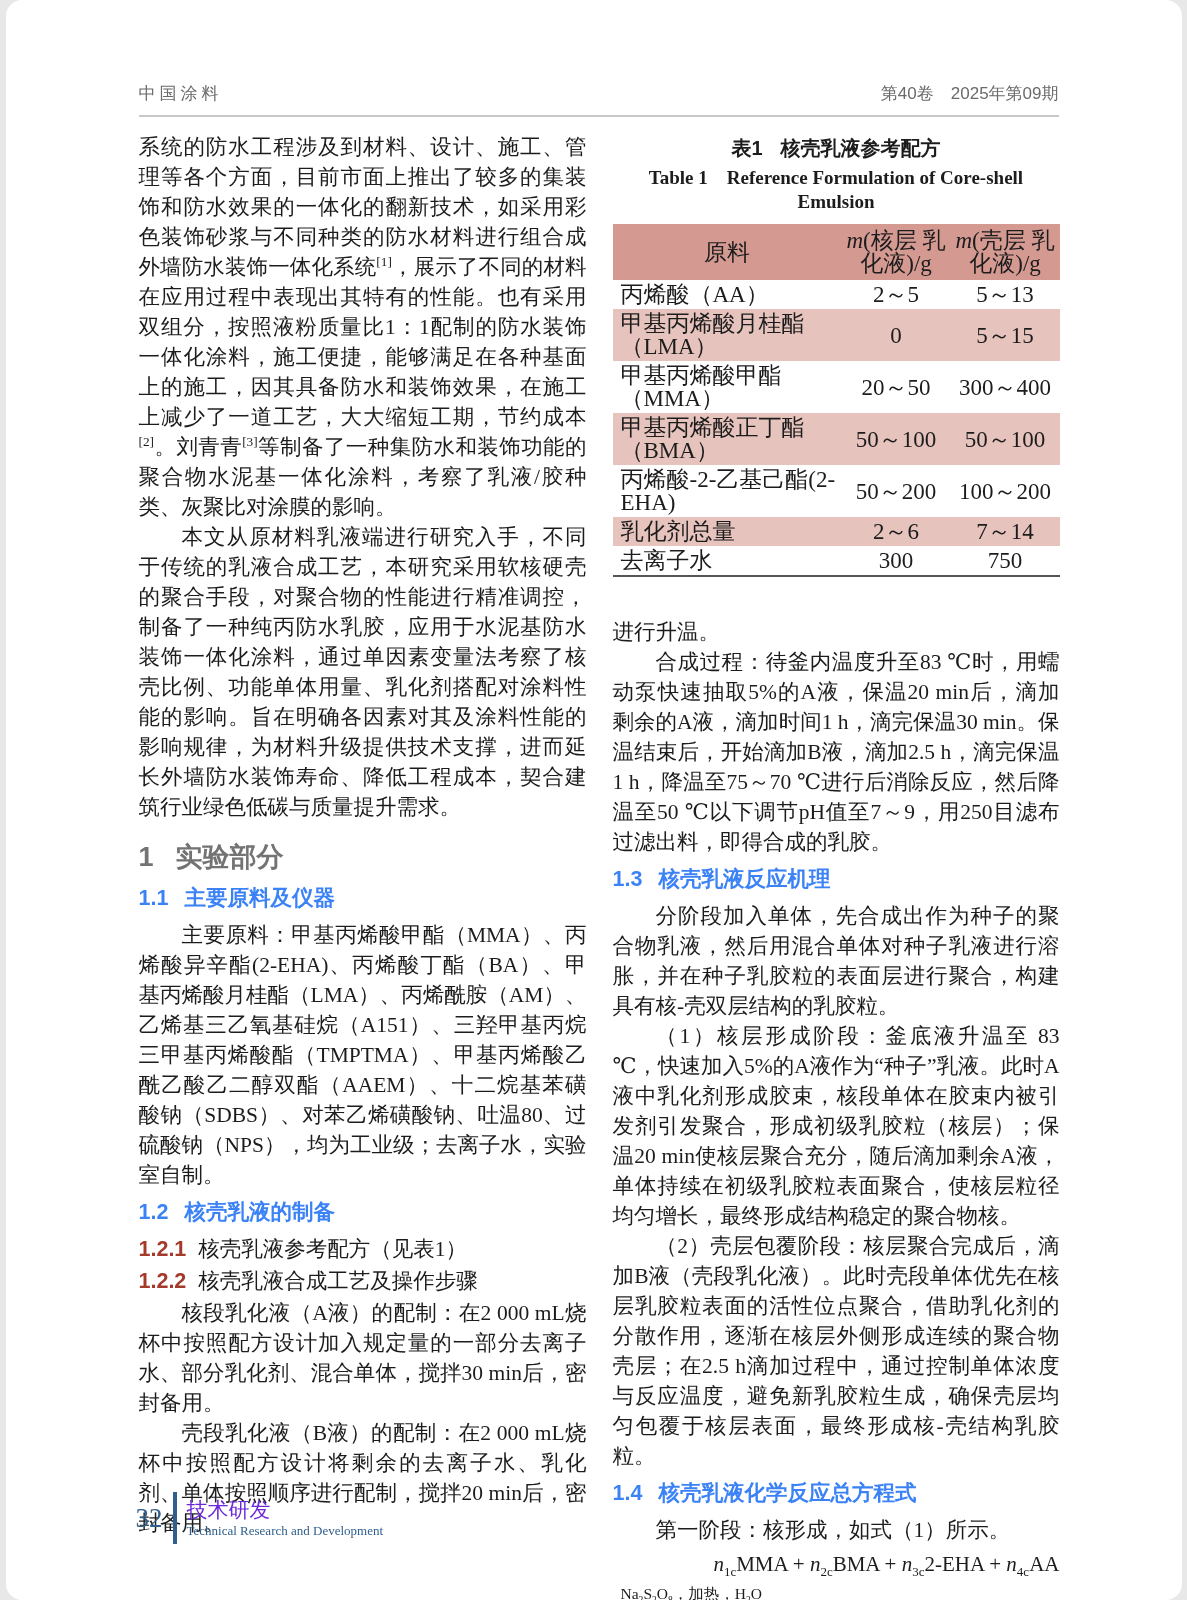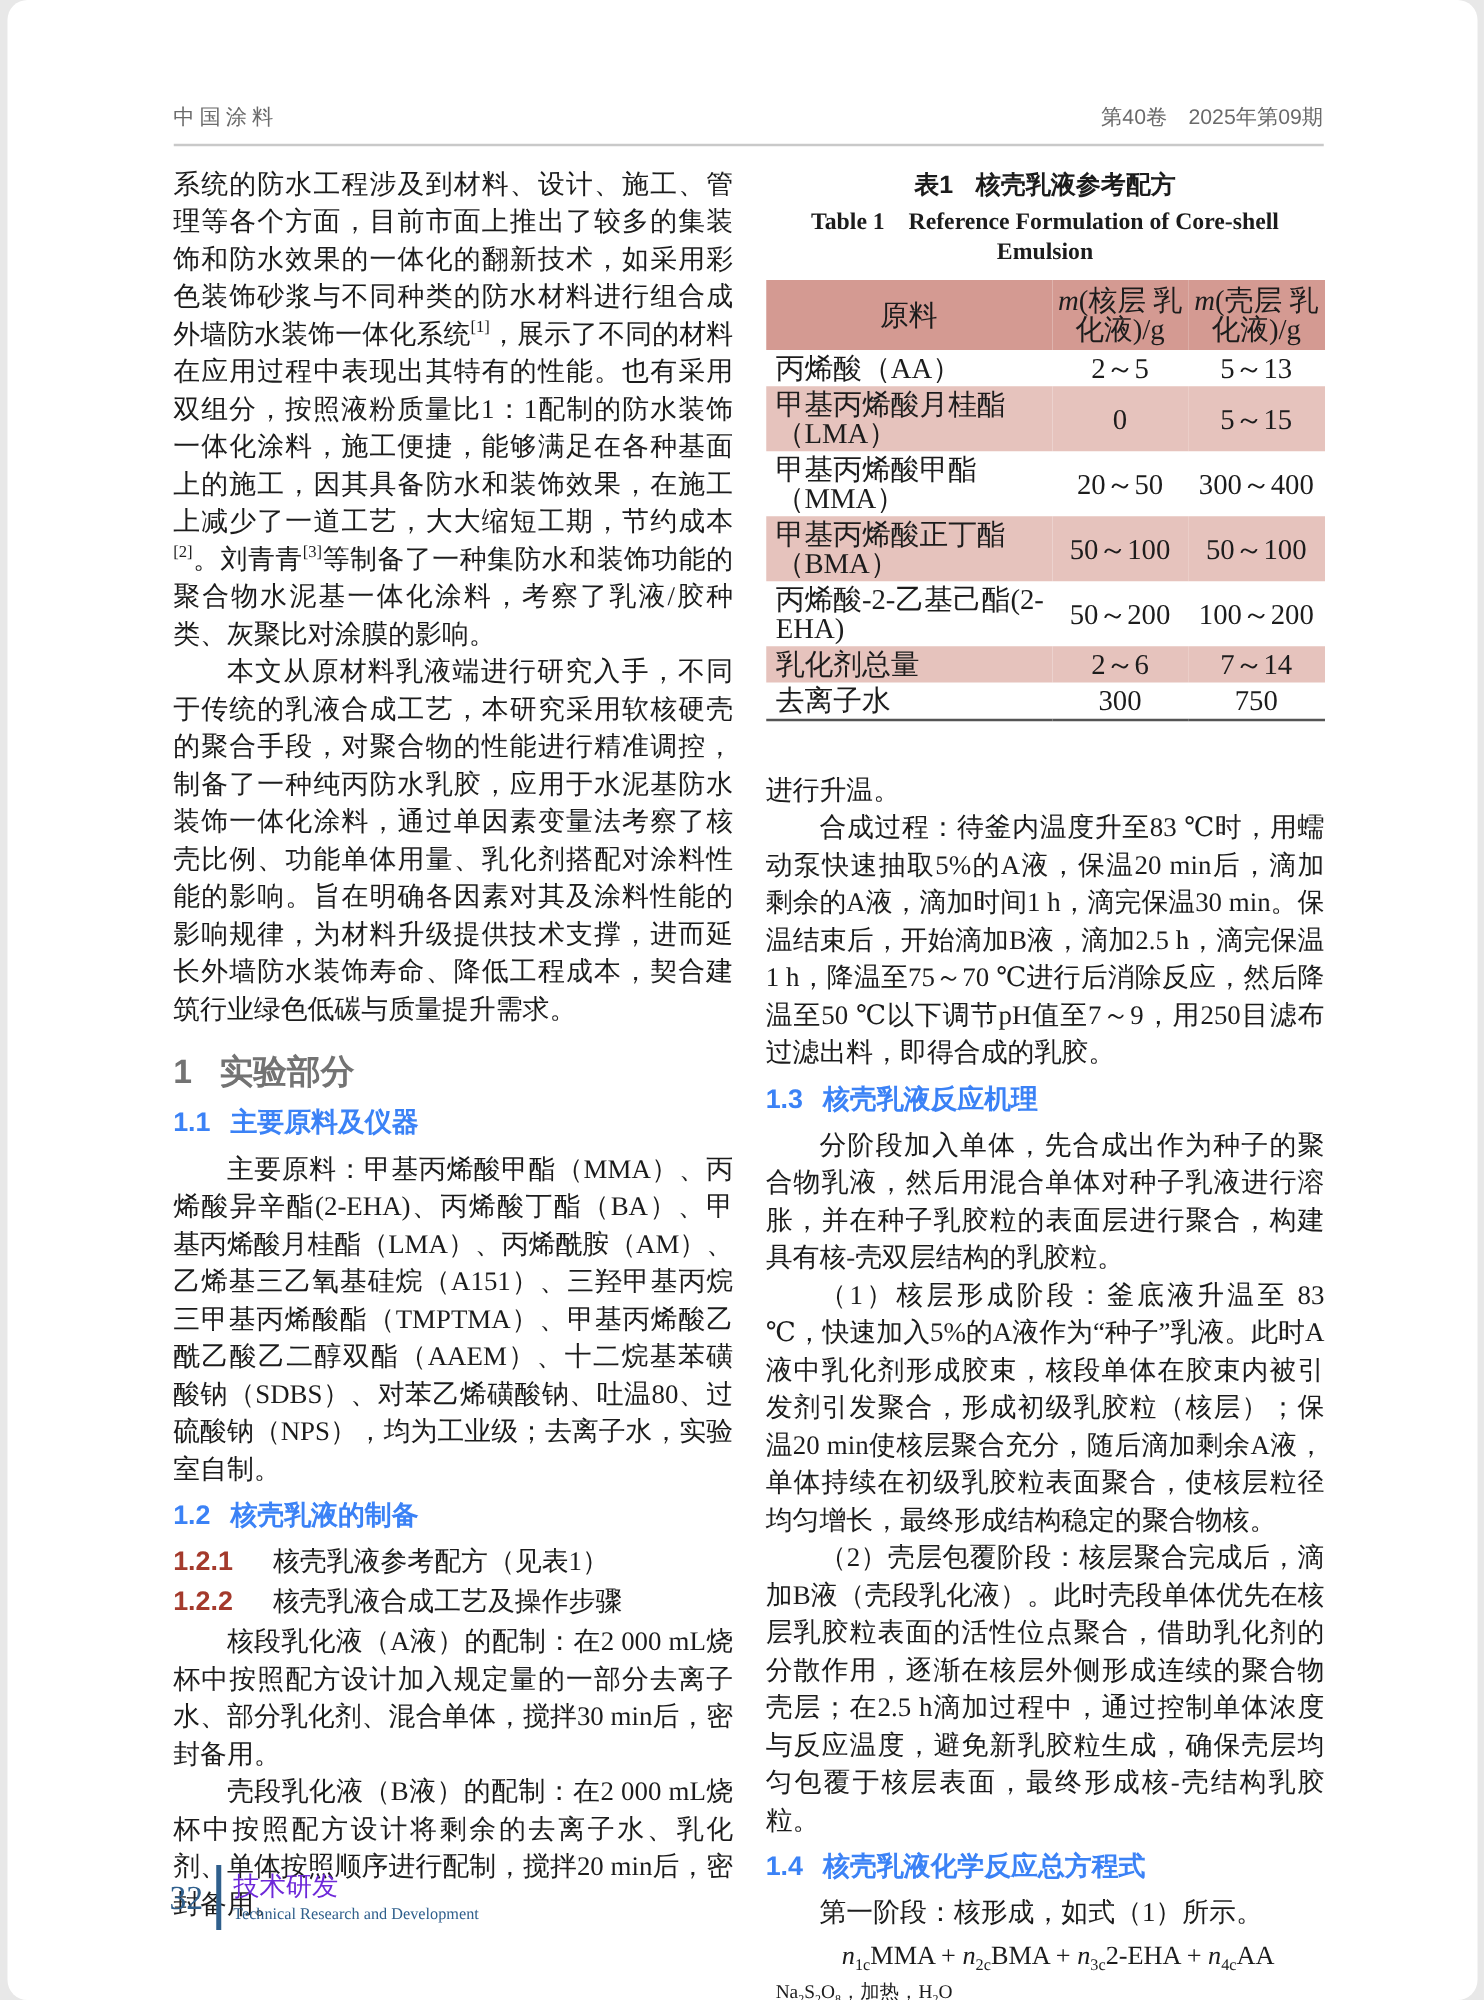--- a/index.html
+++ b/index.html
@@ -41,21 +41,21 @@
     font-family:"Liberation Sans","DejaVu Sans",sans-serif;
     font-weight:bold;color:#3b82f6;font-size:21.5px;line-height:28px;
     margin:8px 0 8px 0;text-align:left;
   }
   .h2 .num{margin-right:16px;}
   .h3{
     font-size:21.5px;line-height:30px;margin:2px 0;text-align:left;
   }
   .h3 .num{
     font-family:"Liberation Sans","DejaVu Sans",sans-serif;
-    font-weight:bold;color:#a43a2c;margin-right:32px;
+    font-weight:bold;color:#a43a2c;margin-right:12px;
   }
   
   .tbl-title-cn{
     font-family:"Liberation Sans","DejaVu Sans",sans-serif;
     font-weight:bold;font-size:20px;text-align:center;margin:4px 0 6px 0;line-height:24px;
   }
   .tbl-title-cn .tlabel{margin-right:18px;}
   .tbl-title-en{
     font-weight:bold;font-size:19px;text-align:center;margin:0 0 10px 0;line-height:24px;
   }
@@ -68,21 +68,21 @@
   }
   table.ftable tbody tr:nth-child(even){background:#e6c3bd;}
   table.ftable td{padding:3px 2px;}
   table.ftable td.c-name{text-align:left;padding-left:8px;}
   table.ftable td.c-num{text-align:center;width:105px;}
   table.ftable th.c-name{width:auto;}
   table.ftable th.c-num{width:105px;}
   .spacer-after-table{height:40px;}
   
   .eq{margin:4px 0;font-size:21px;}
-  .eq-line1{text-indent:1em;text-align:center;}
+  .eq-line1{text-indent:1em;text-align:right;}
   .eq-row{
     display:flex;align-items:flex-end;justify-content:flex-start;
     margin-top:6px;text-align:left;
   }
   .eq-row .eqnum{margin-left:auto;padding-right:10px;}
   .rxn{display:inline-flex;flex-direction:column;align-items:center;margin-right:10px;gap:16px;}
   .rxn .cond{font-size:15.5px;line-height:18px;padding:0 8px 2px 8px;white-space:nowrap;}
   .rxn .arrow{
     position:relative;width:100%;height:2px;background:#222;margin-bottom:8px;
   }

